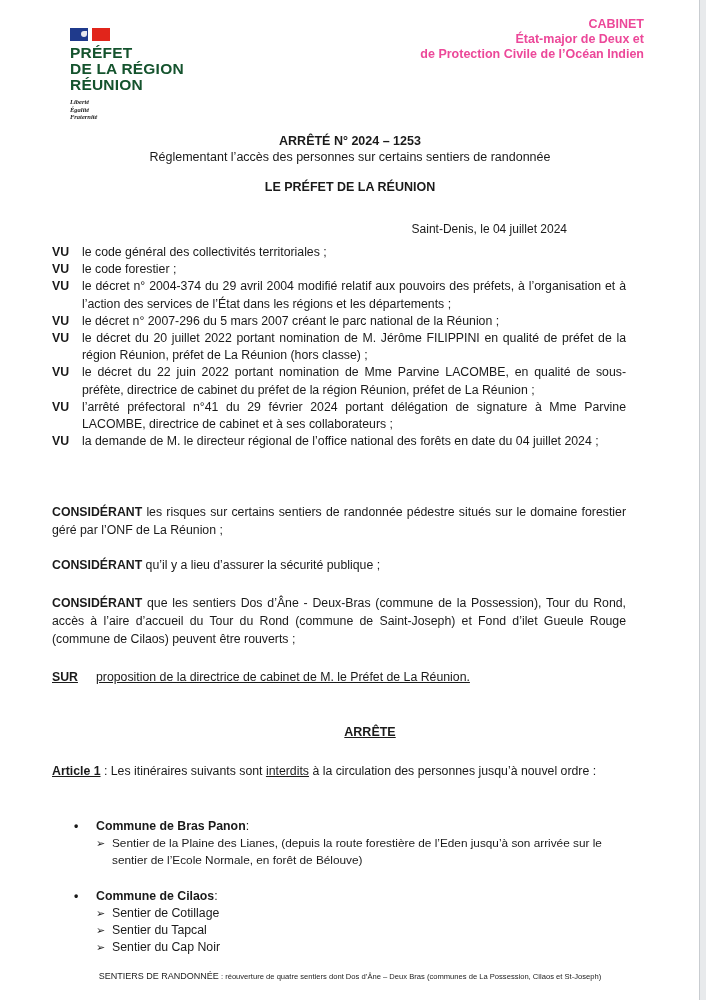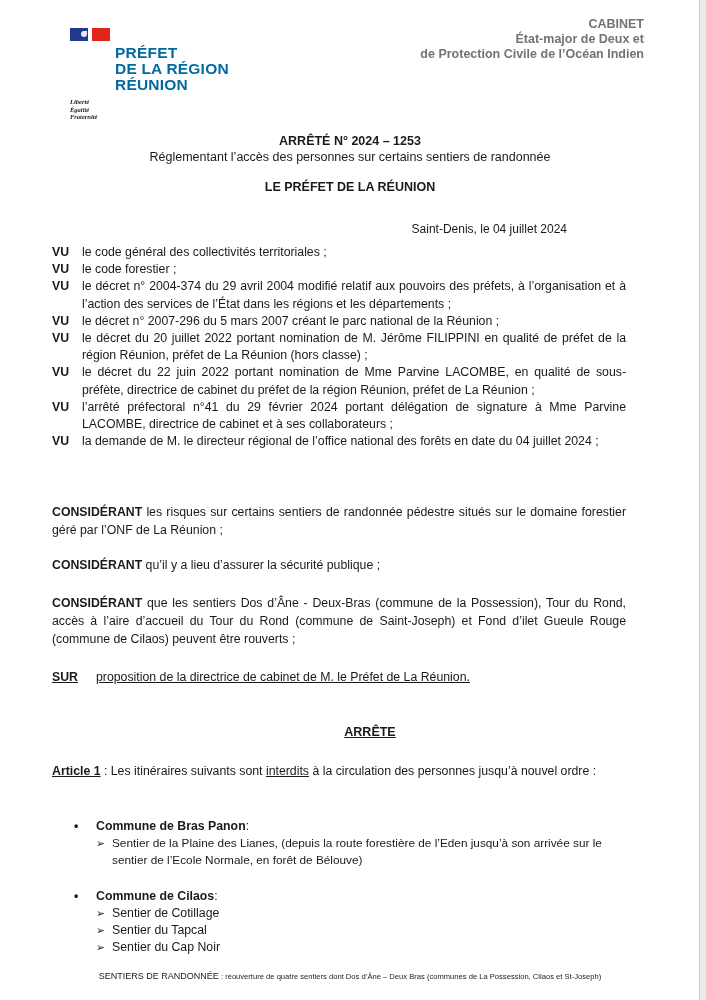--- a/index.html
+++ b/index.html
@@ -9,25 +9,25 @@
     }
     .page { position: absolute; left: 0; top: 0; width: 700px; height: 1000px; background: #fff; }
     .page-edge { position: absolute; right: 0; top: 0; width: 6px; height: 1000px; background: #e8eaec; border-left: 1px solid #c9cdd1; }
 
     
     .logo { position: absolute; left: 70px; top: 28px; }
     .flag { display: flex; gap: 4px; margin-bottom: 4px; }
     .flag .blue { width: 18px; height: 13px; background: #1f3a8c; position: relative; }
     .flag .blue::after { content: ""; position: absolute; right: 1px; top: 3px; width: 6px; height: 6px; background: #e8e8ee; border-radius: 50% 0 50% 50%; }
     .flag .red { width: 18px; height: 13px; background: #e1251b; }
-    .logo-title { font-weight: bold; font-size: 15.5px; line-height: 16px; letter-spacing: 0.2px; color: #0369a1; margin-left: 45px; }
+    .logo-title { font-weight: bold; font-size: 15.5px; line-height: 16px; letter-spacing: 0.2px; color: #14532d; }
     .motto { margin-top: 5px; font-family: "Liberation Serif", serif; font-style: italic; font-size: 6.5px; line-height: 7.5px; color: #222; font-weight: bold; }
 
     
-    .cabinet { position: absolute; right: 56px; top: 17px; text-align: right; font-size: 12.5px; line-height: 15px; color: #737373; }
+    .cabinet { position: absolute; right: 56px; top: 17px; text-align: right; font-size: 12.5px; line-height: 15px; color: #ec4899; }
     .cabinet .b { font-weight: bold; }
 
     .center { position: absolute; left: 0; width: 700px; text-align: center; }
     .title { top: 134px; font-weight: bold; font-size: 12.5px; }
     .subtitle { top: 150px; font-size: 12.5px; }
     .prefet { top: 180px; font-weight: bold; font-size: 12.5px; }
     .date { position: absolute; right: 133px; top: 222px; font-size: 12px; }
 
     .vu-list { position: absolute; left: 52px; top: 244px; width: 574px; font-size: 12.3px; line-height: 17.2px; }
     .vu-row { display: flex; }

